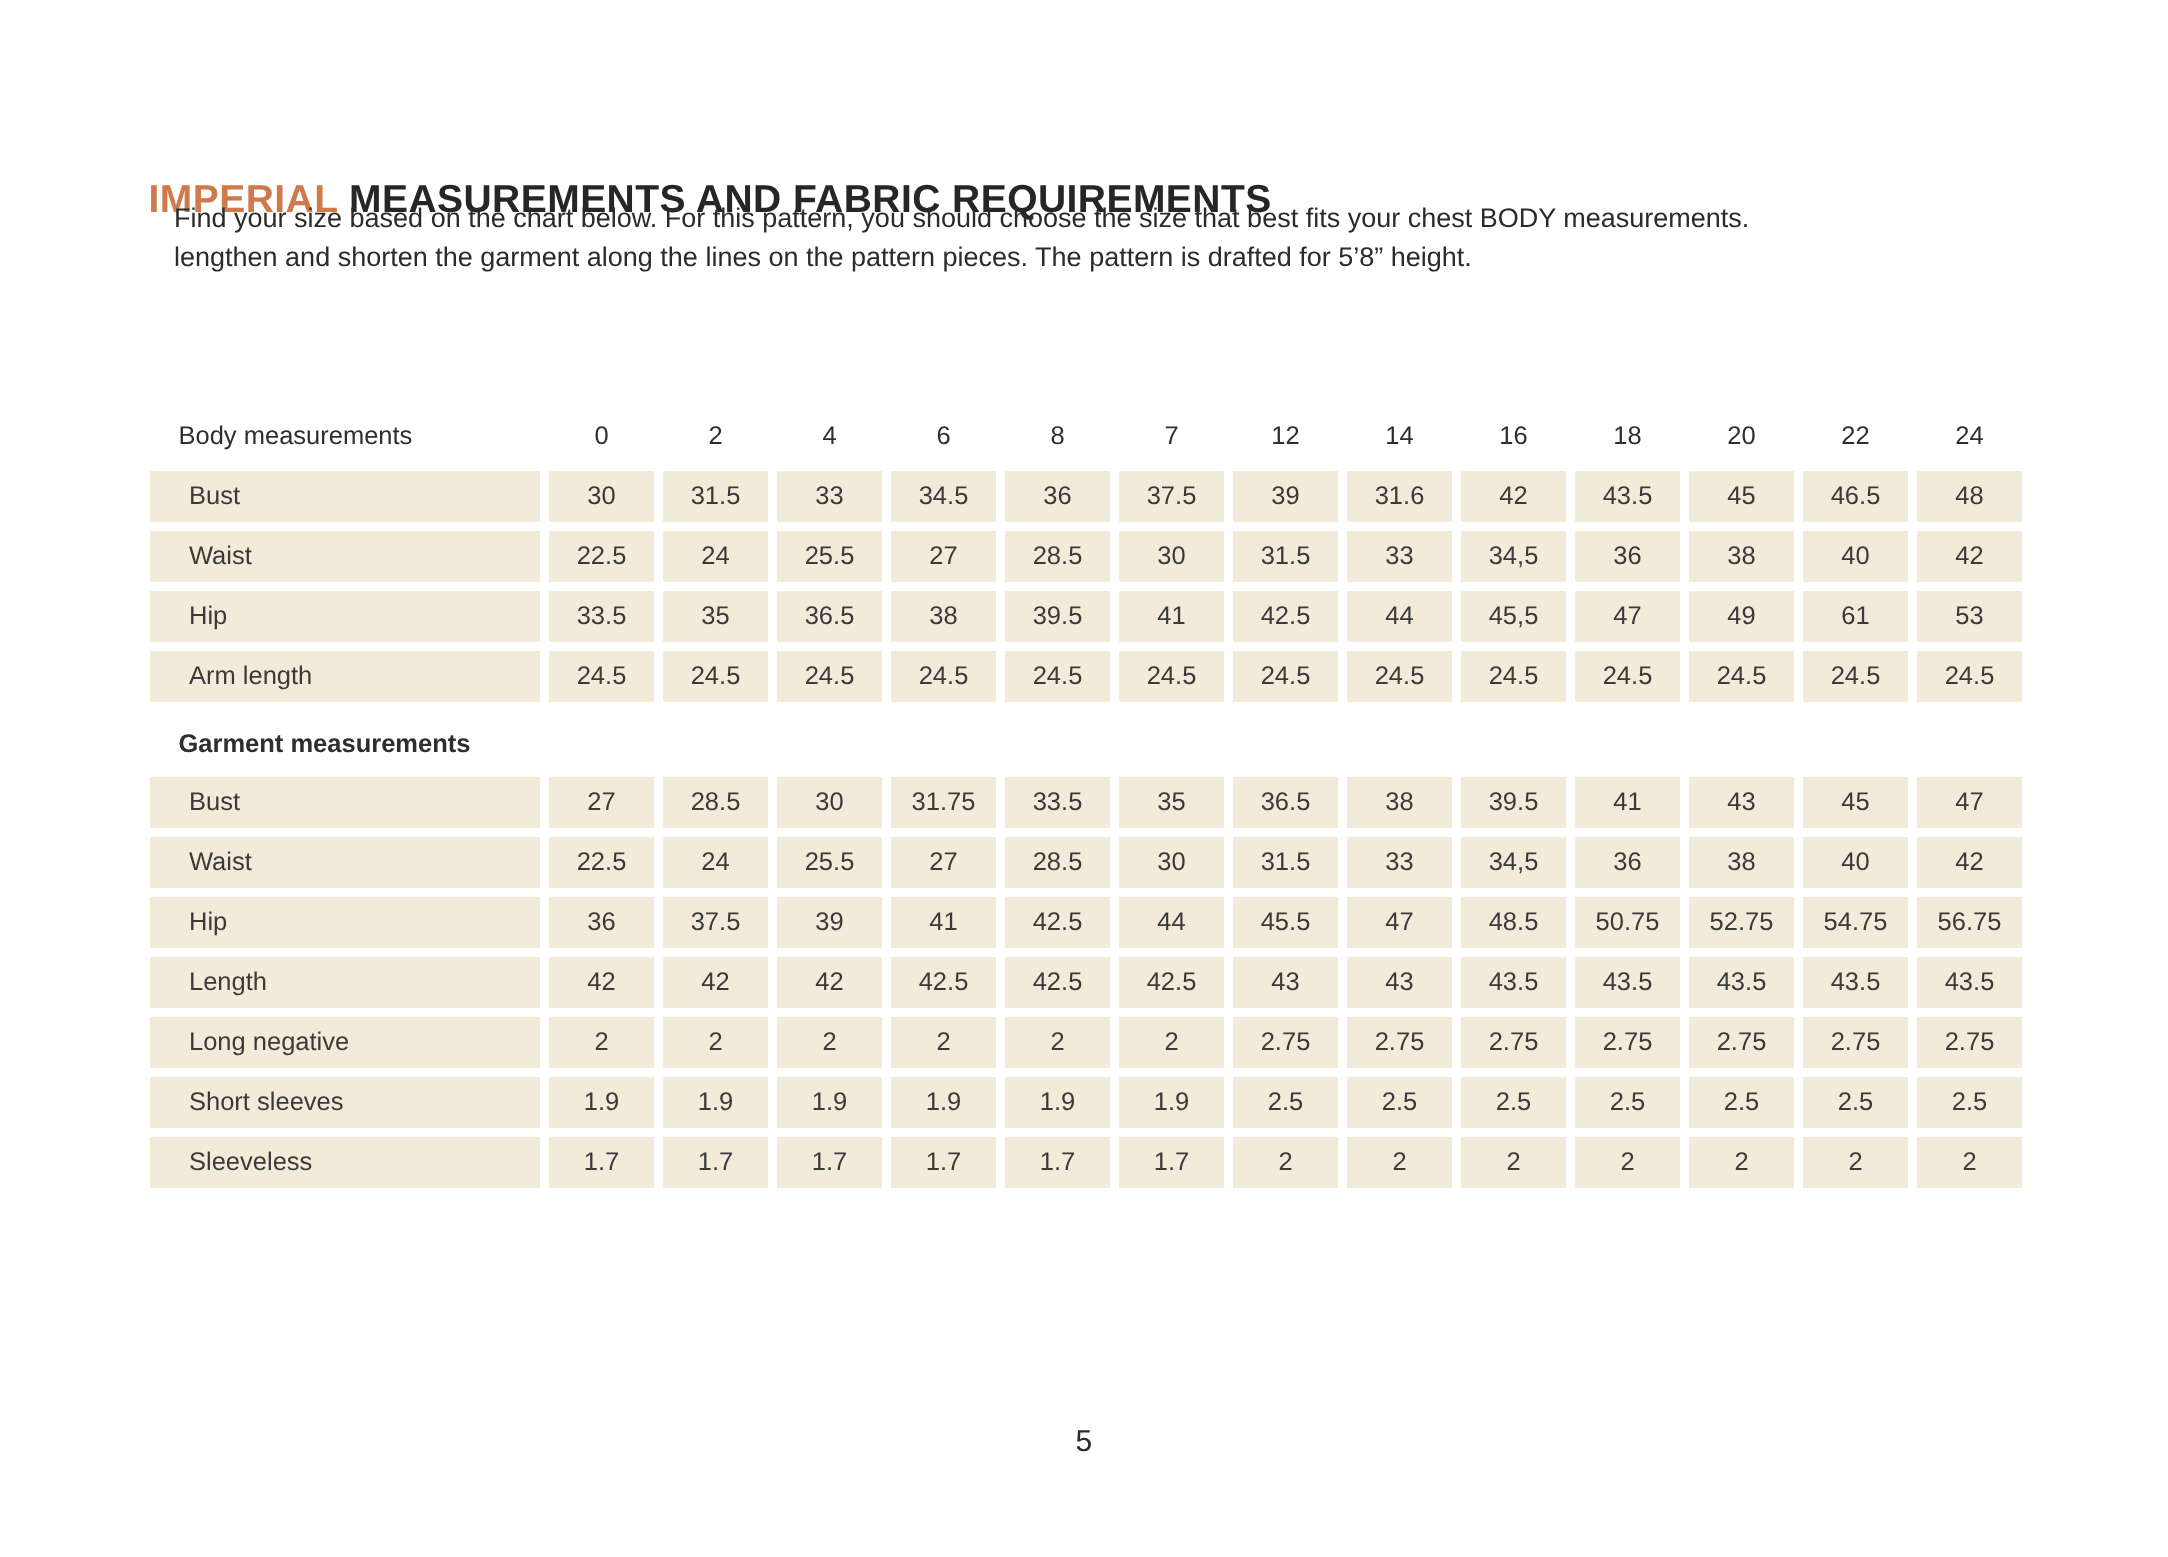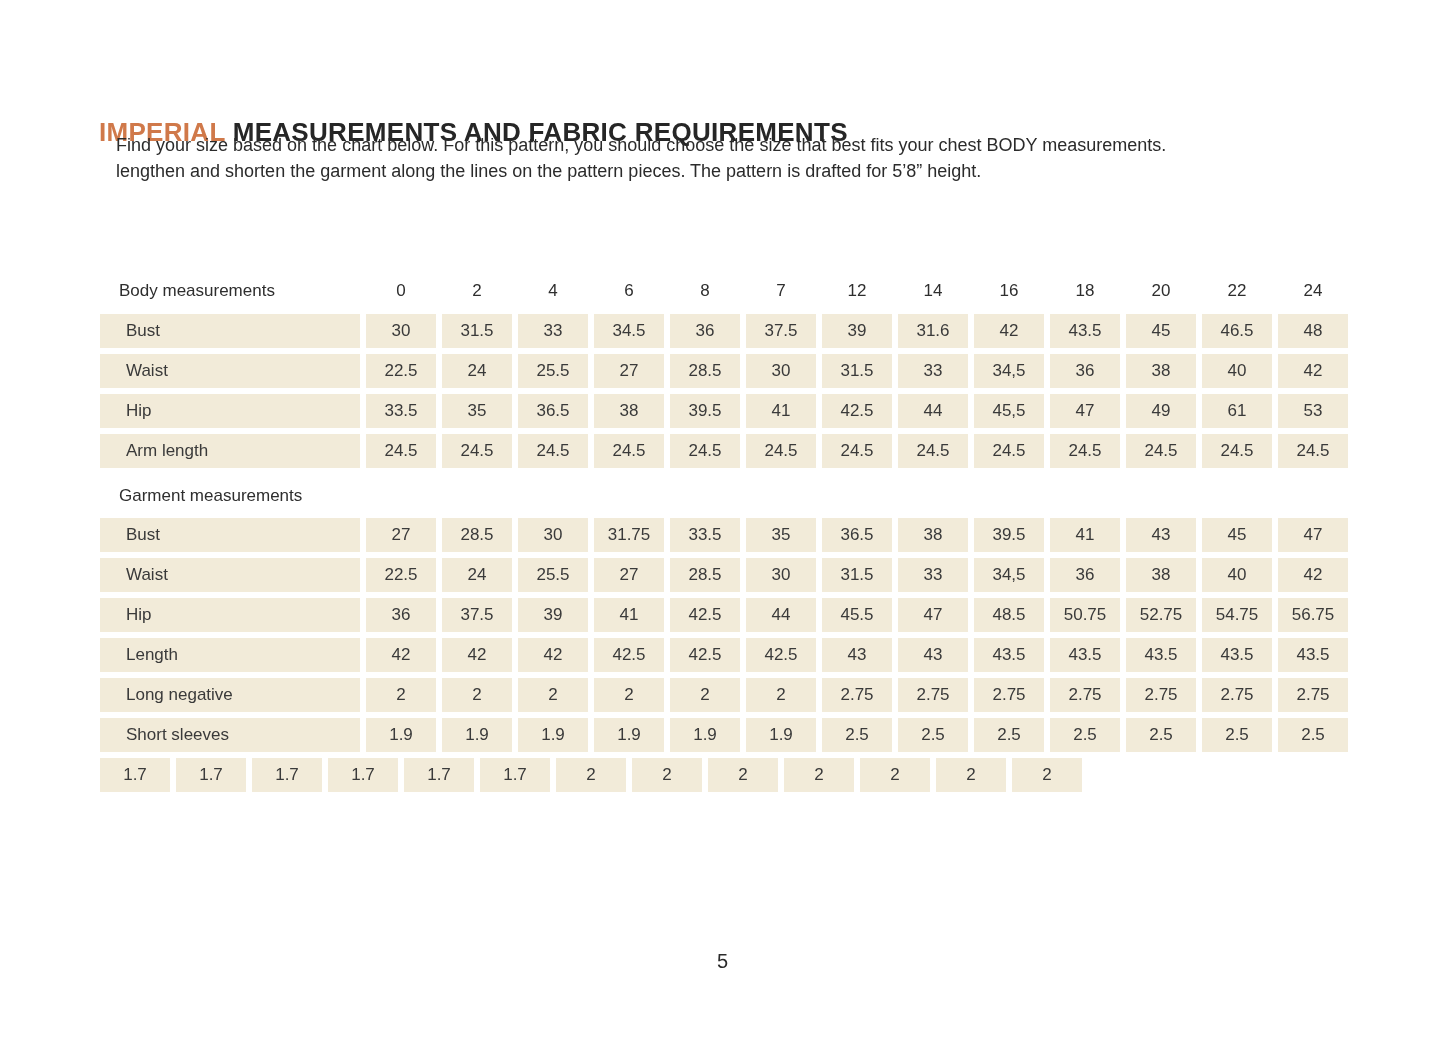--- a/index.html
+++ b/index.html
@@ -40,21 +40,21 @@
     width:70px; height:34px;
     display:flex; align-items:center; justify-content:center;
   }
   .cell { background:#f2ebd9; }
   .header-row, .section-row { margin-bottom:0; }
   .header-row .lab, .header-row .val {
     height:46px; background:none; font-weight:normal; color:#2e2e2e;
   }
   .header-row .lab { padding-left:19px; }
   .section-row .lab {
-    height:44px; background:none; font-weight:normal; color:#2e2e2e;
+    height:44px; background:none; font-weight:bold; color:#2e2e2e;
     padding-left:19px; width:400px; white-space:nowrap;
   }
 
   .pagenum {
     position:absolute; left:0; right:0; top:950px;
     text-align:center; font-size:20px; color:#2b2b2b;
   }
 </style>
 </head>
 <body>
@@ -245,20 +245,21 @@
         <div class="val cell">1.9</div>
         <div class="val cell">2.5</div>
         <div class="val cell">2.5</div>
         <div class="val cell">2.5</div>
         <div class="val cell">2.5</div>
         <div class="val cell">2.5</div>
         <div class="val cell">2.5</div>
         <div class="val cell">2.5</div>
       </div>
       <div class="row">
+        <div class="lab cell">Sleeveless</div>
         <div class="val cell">1.7</div>
         <div class="val cell">1.7</div>
         <div class="val cell">1.7</div>
         <div class="val cell">1.7</div>
         <div class="val cell">1.7</div>
         <div class="val cell">1.7</div>
         <div class="val cell">2</div>
         <div class="val cell">2</div>
         <div class="val cell">2</div>
         <div class="val cell">2</div>

